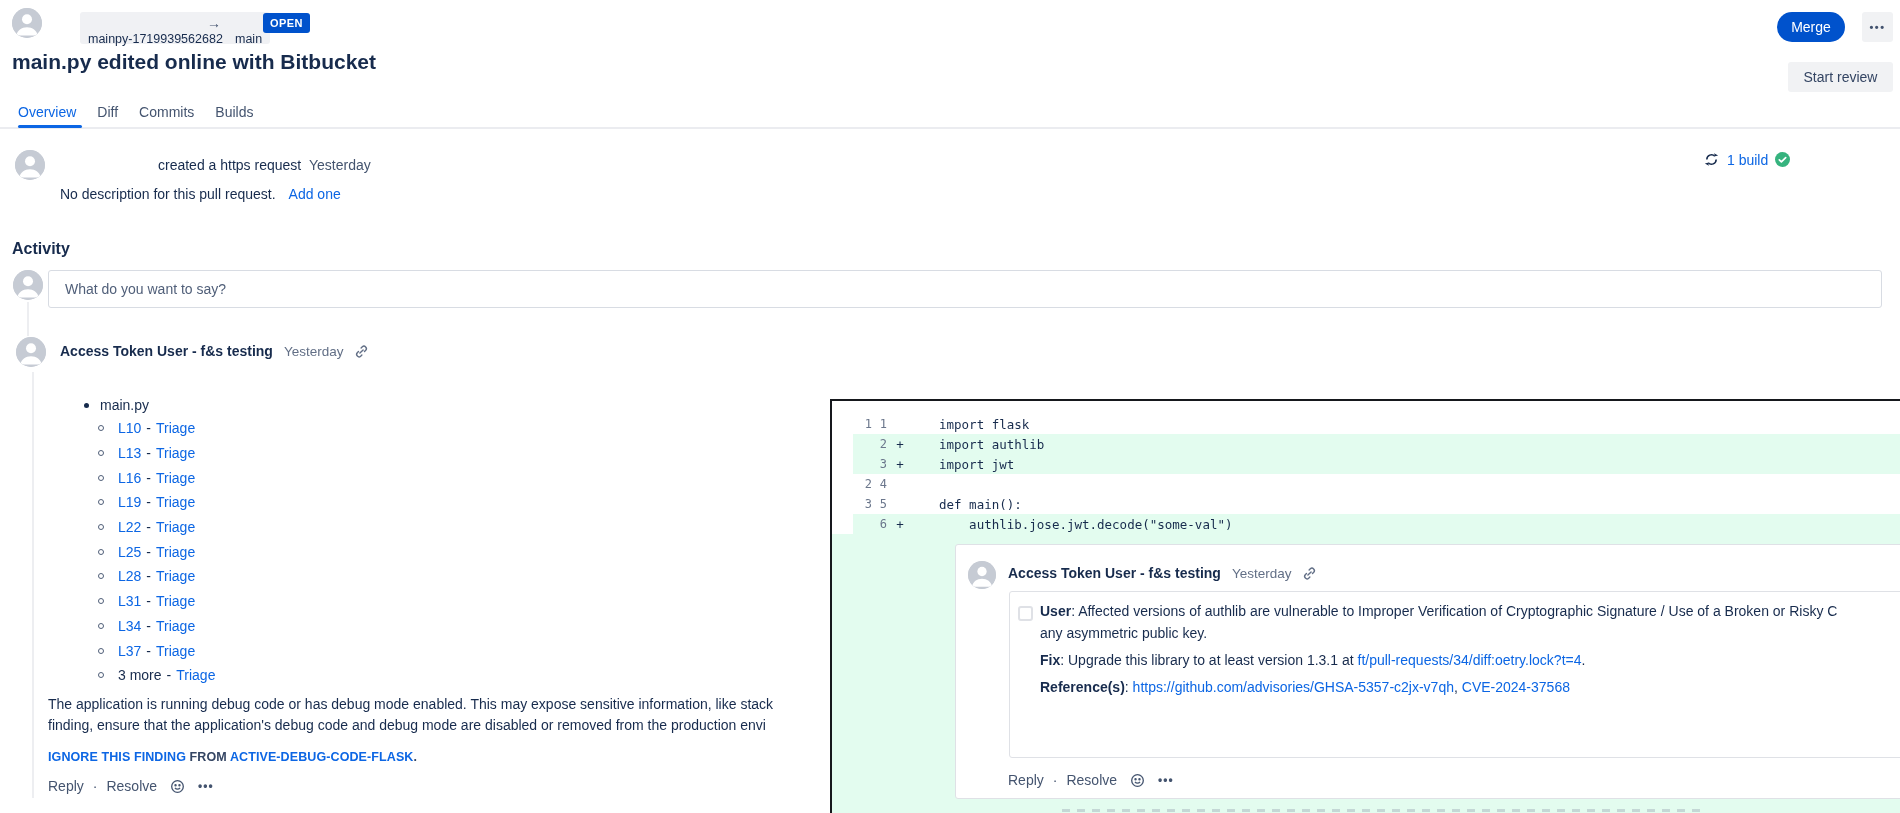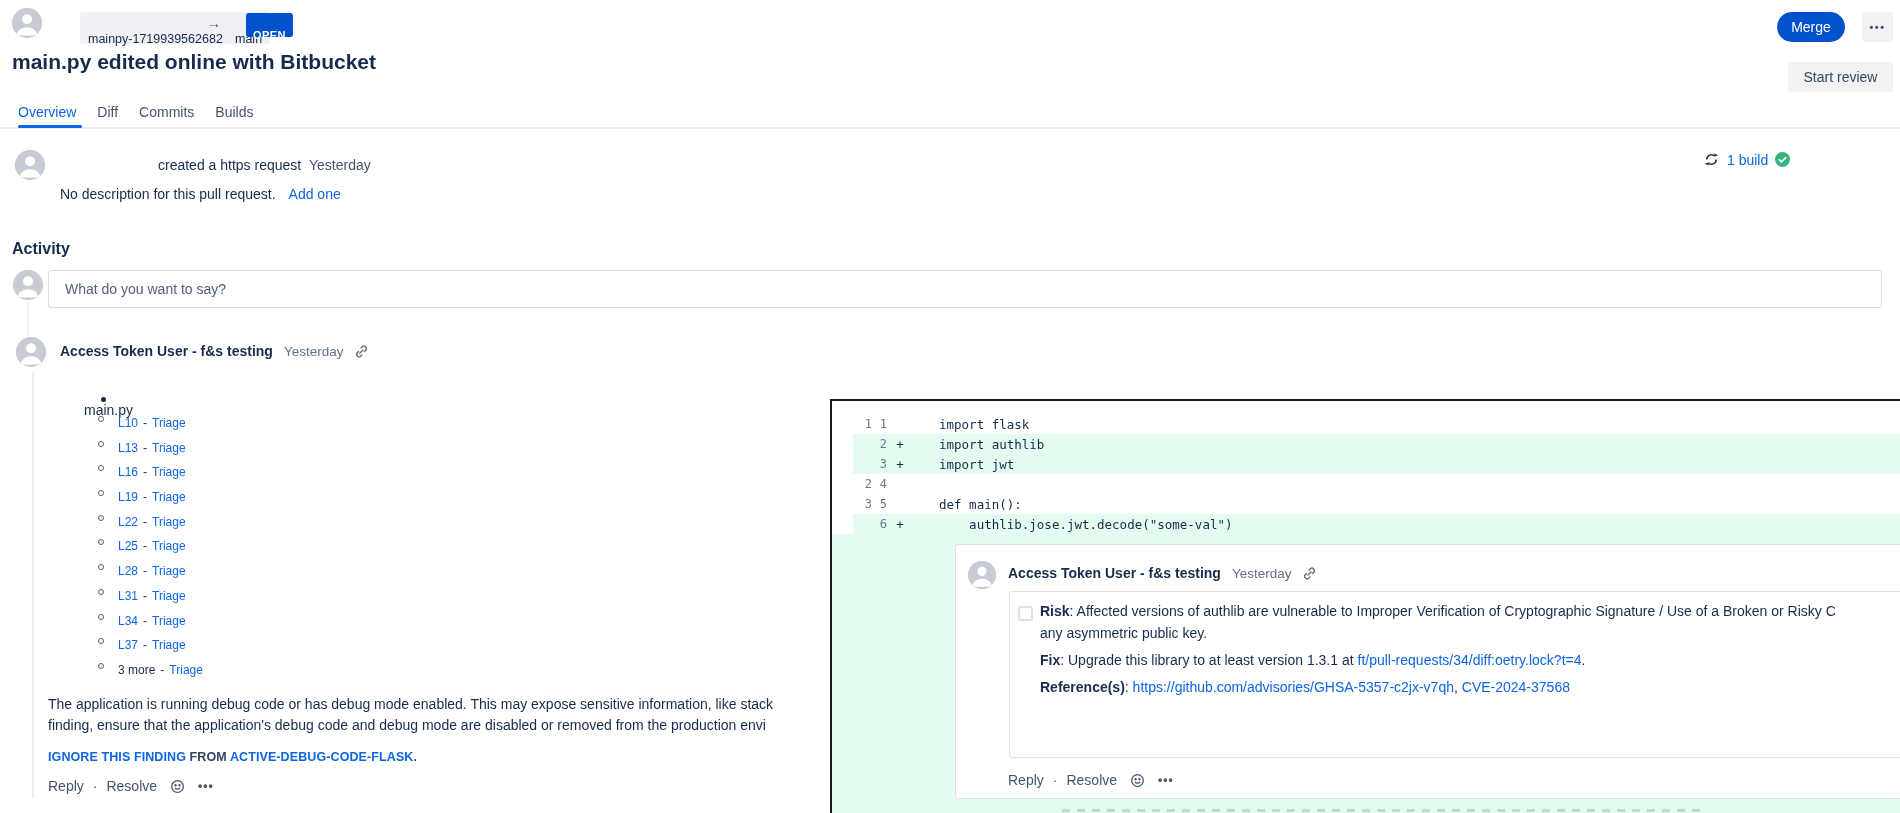--- a/index.html
+++ b/index.html
@@ -16,21 +16,21 @@
   .av30 { width:30px; height:30px; }
   .av28 { width:28px; height:28px; }
   .avatar svg { display:block; width:100%; height:100%; }
 
   
   .chip { position:absolute; height:22px; line-height:22px; padding:16px 8px;
           background:#F0F1F4; border-radius:3px; font-size:12.5px; color:#172B4D; }
   .src-chip { left:80px; top:12px; }
   .tgt-chip { left:227px; top:12px; }
   .arrow { left:207px; top:15px; font-size:14px; color:#44546F; }
-  .open-badge { left:246px; top:13px; height:20px; line-height:20px; padding:12px 7px;
+  .open-badge { left:263px; top:13px; height:20px; line-height:20px; padding:0 7px;
                 background:#0052CC; color:#fff; font-size:11px; font-weight:700;
                 border-radius:3px; letter-spacing:.4px; }
   .btn { position:absolute; display:flex; align-items:center; justify-content:center;
          border-radius:3px; font-size:14px; cursor:pointer; }
   .btn-merge { left:1777px; top:12px; width:68px; height:30px; background:#0052CC;
                color:#fff; font-weight:500;border-radius:15px; }
   .btn-more { left:1862px; top:12px; width:31px; height:30px; background:#F1F2F4;
               color:#42526E; font-size:11px; font-weight:700; letter-spacing:1.5px; }
   .btn-start { left:1788px; top:62px; width:105px; height:30px; background:#F1F2F4; color:#344563; }
   .page-title { left:12px; top:50px; font-size:21px; font-weight:600; }
@@ -60,24 +60,24 @@
 
   
   .c-head { left:60px; top:343px; display:flex; align-items:center; gap:11px; }
   .c-author { font-size:14px; font-weight:700; }
   .c-time { font-size:13.5px; color:#626F86; }
   .icon14 { width:15px; height:15px; display:inline-block; }
   .c-intro { left:60px; top:370px; font-size:14px; display:flex; align-items:center; }
   .c-intro b { margin:0 4px 0 5px; }
   .code-chip { font-family:"DejaVu Sans Mono", monospace; font-size:12.5px; color:#0C66E4;
                background:#EFF1F5; border-radius:3px; padding:2px 6px; margin:0 6px; }
-  .li-main { left:84px; top:397px; display:flex; align-items:center; font-size:14px;flex-direction:column; }
+  .li-main { left:84px; top:397px; display:flex; align-items:center; font-size:14px; }
   .disc { width:5px; height:5px; border-radius:50%; background:#172B4D; margin-right:11px; }
   .findings { left:98px; top:416px; }
-  .f-row { height:24.7px; display:flex; font-size:12px; }
+  .f-row { height:24.7px; display:flex; align-items:center; font-size:14px; }
   .circ { width:6px; height:6px; border:1.4px solid #505F79; border-radius:50%; margin-right:14px; }
   .sep { margin:0 5px; color:#172B4D; }
   .f-row.last .fline { color:#172B4D; cursor:default; }
   .desc-line { font-size:14px; white-space:nowrap; }
   .d1 { left:48px; top:696px; }
   .d2 { left:48px; top:717px; }
   .ignore-line { left:48px; top:750px; font-size:12.5px; font-weight:700; letter-spacing:.1px; }
   .ignore-line .dark { color:#344563; }
   .actions { left:48px; top:778px; display:flex; align-items:center; gap:9px;
              font-size:14px; color:#44546F; }
@@ -345,21 +345,21 @@
           <span class="c-time">Yesterday</span>
           <svg class="icon14" viewBox="0 0 16 16" fill="none" stroke="#626F86" stroke-width="1.5" stroke-linecap="round">
             <path d="M6.3 9.7l3.4-3.4"></path>
             <path d="M7.6 4.3l1.3-1.3a2.55 2.55 0 0 1 3.6 3.6L11.2 7.9"></path>
             <path d="M8.4 11.7l-1.3 1.3a2.55 2.55 0 0 1-3.6-3.6L4.8 8.1"></path>
           </svg>
         </div>
 
         <div class="ibox">
           <span class="cbx"></span>
-          <div class="iline" style="top:11px;"><b>Risk</b><span>: Affected versions of authlib are vulnerable to Improper Verification of Cryptographic Signature / Use of a Broken or Risky C</span></div>
+          <div class="iline" style="top:11px;"><b>User</b><span>: Affected versions of authlib are vulnerable to Improper Verification of Cryptographic Signature / Use of a Broken or Risky C</span></div>
           <div class="iline" style="top:33px;">any asymmetric public key.</div>
           <div class="iline" style="top:60px;"><b>Fix</b><span>: Upgrade this library to at least version 1.3.1 at </span><a class="link">ft/pull-requests/34/diff:oetry.lock?t=4</a><span>.</span></div>
           <div class="iline" style="top:87px;"><b>Reference(s)</b><span>: </span><a class="link">https://github.com/advisories/GHSA-5357-c2jx-v7qh</a><span>, </span><a class="link">CVE-2024-37568</a></div>
         </div>
 
         <div class="cc-actions">
           <a style="cursor:pointer;">Reply</a>
           <span>·</span>
           <a style="cursor:pointer;">Resolve</a>
           <svg class="icon14" style="margin-left:4px;" viewBox="0 0 16 16" fill="none" stroke="#44546F" stroke-width="1.4">

